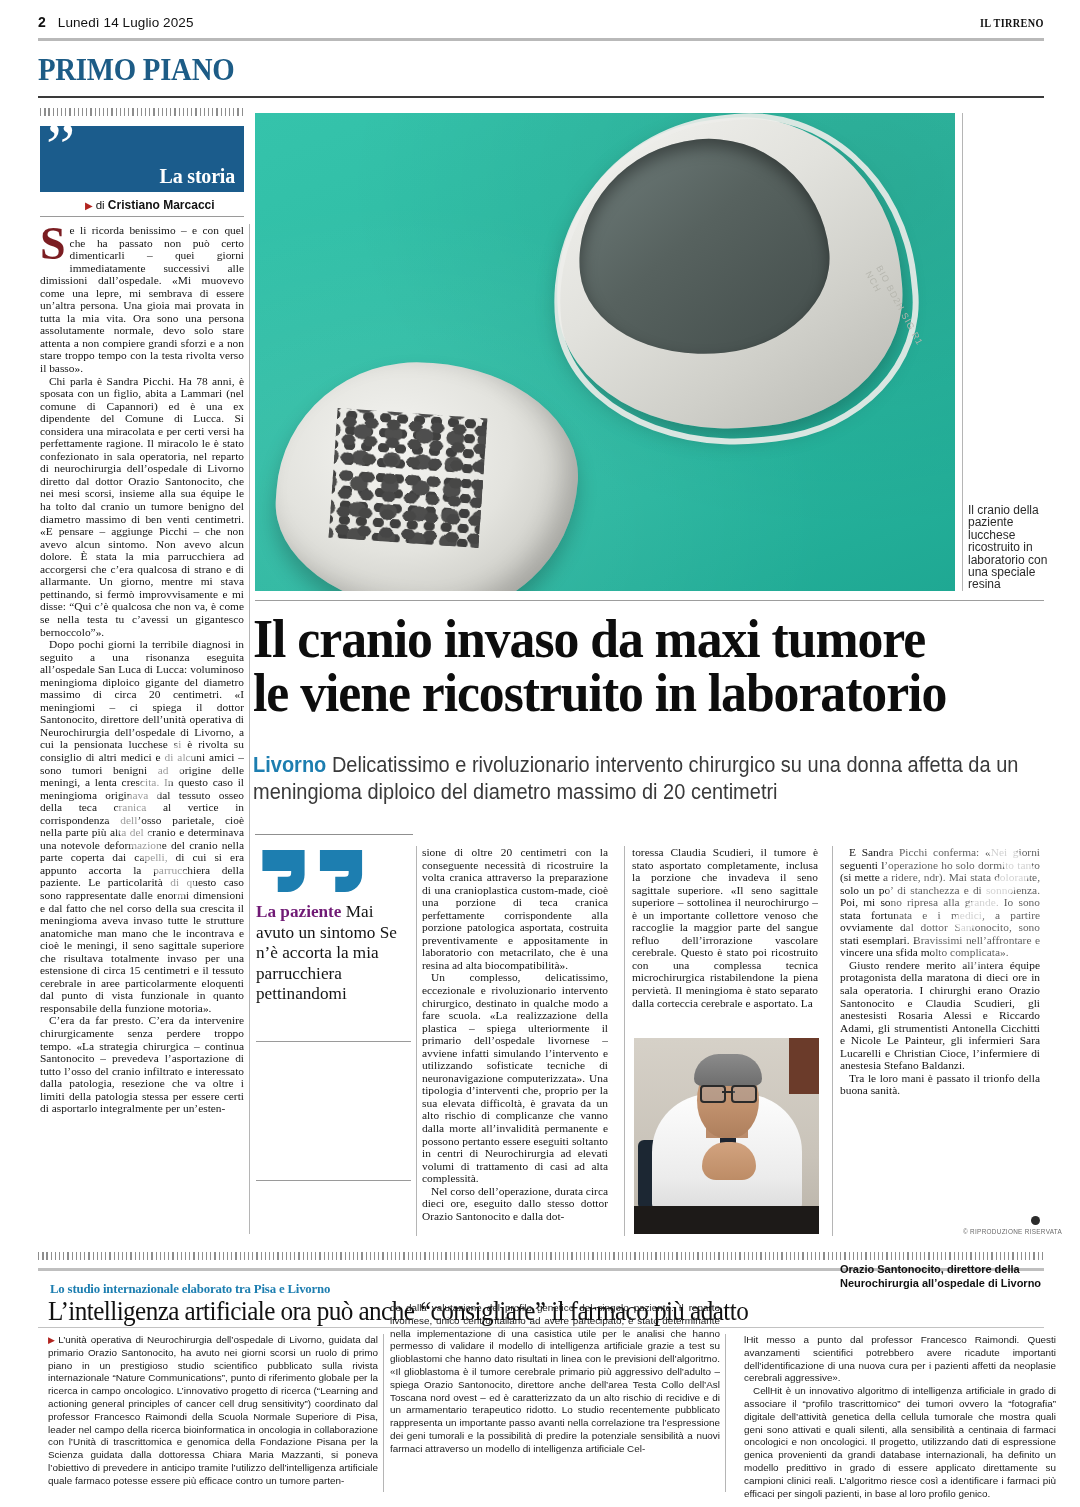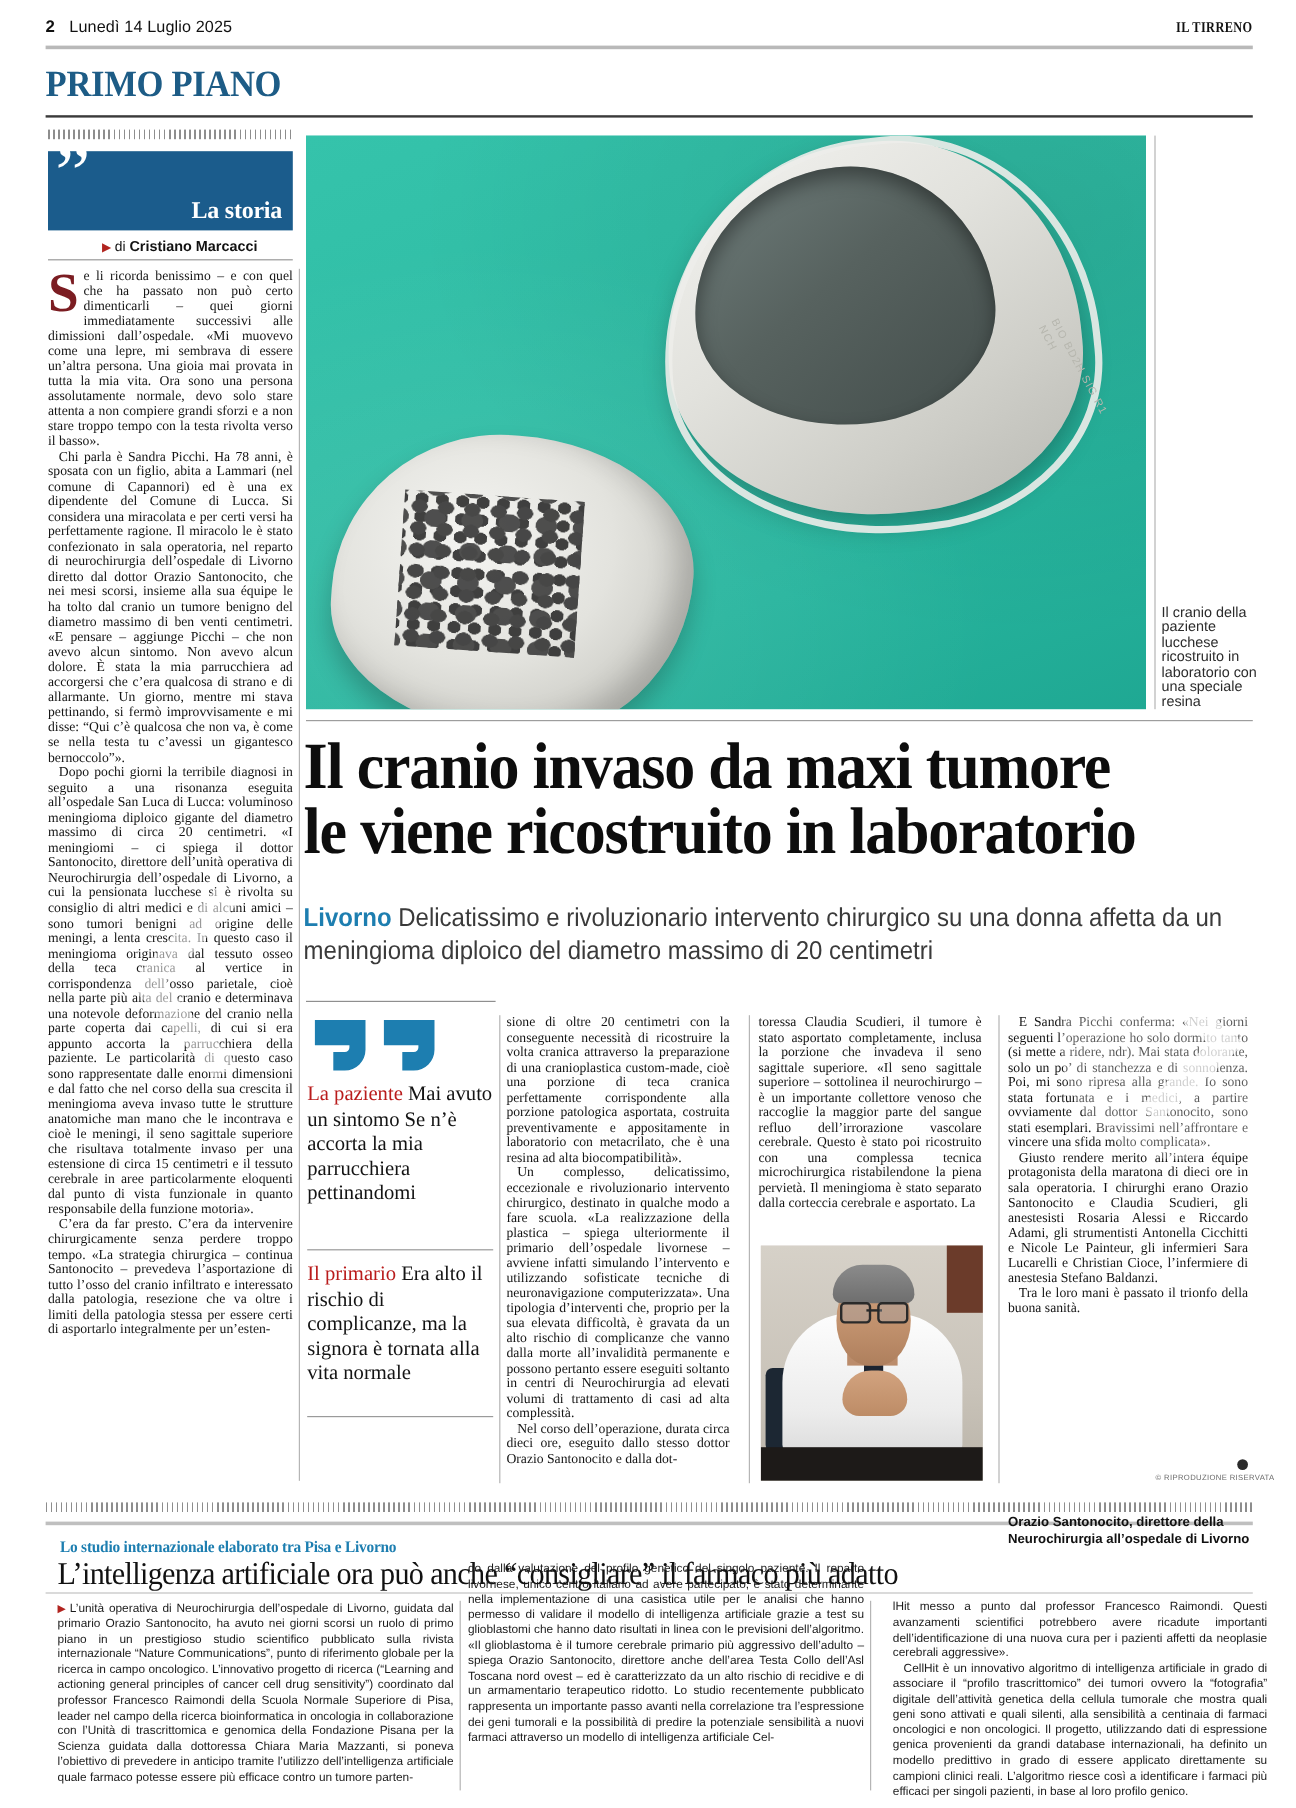--- a/index.html
+++ b/index.html
@@ -84,21 +84,21 @@
   .headline{left:253px;top:612px;width:800px;font-family:"Liberation Serif",serif;font-weight:bold;
       font-size:55px;line-height:54px;color:#0d0d0d;letter-spacing:-1.1px;transform:scaleX(.94);transform-origin:left top;}
   .subhead{left:253px;top:752px;width:845px;font-family:"Liberation Sans",sans-serif;font-size:21.5px;
       line-height:27px;color:#3a3a3a;transform:scaleX(.93);transform-origin:left top;}
   .subhead .place{color:#1d7eb0;font-weight:bold;}
 
   
   .rule-q-top{position:absolute;left:255px;top:834px;width:158px;height:1.4px;background:#8f8f8f;}
   .qmark{left:258px;top:846px;width:120px;height:46px;}
   .pull{left:256px;width:155px;font-family:"Liberation Serif",serif;font-size:17.2px;line-height:20.6px;color:#141414;}
-  .pull .kicker{color:#b91c1c;font-weight:normal;margin-top:44px;}
+  .pull .kicker{color:#701a75;font-weight:bold;margin-top:44px;}
   .rule-q-mid{position:absolute;left:256px;top:1041px;width:155px;height:1.2px;background:#9a9a9a;}
   .rule-q-bot{position:absolute;left:256px;top:1180px;width:155px;height:1.2px;background:#9a9a9a;}
 
   
   .vrule{position:absolute;width:1px;background:#b5b5b5;}
 
   
   .docphoto{left:634px;top:1038px;width:185px;height:196px;overflow:hidden;background:#cfc9c0;}
   .docphoto .bg{position:absolute;inset:0;background:linear-gradient(180deg,#d6d1c8 0%,#c9c3b9 60%,#b9b3a8 100%);}
   .docphoto .door{position:absolute;right:-4px;top:-4px;width:34px;height:60px;background:#6b3b2a;}
@@ -201,24 +201,20 @@
   <div class="rule-q-top"></div>
   <svg class="chev qmark pad" style="left:258px;top:848px;" width="120" height="48" viewBox="0 0 120 48">
     <path d="M2 2 h44 v26 a18 18 0 0 1 -18 18 h-10 v-16 h10 a4 4 0 0 0 4 -4 v-2 h-30 z" fill="#1d7eb0"></path>
     <path d="M62 2 h44 v26 a18 18 0 0 1 -18 18 h-10 v-16 h10 a4 4 0 0 0 4 -4 v-2 h-30 z" fill="#1d7eb0"></path>
   </svg>
   <div class="pad pull" style="top:902px;">
     <span class="kicker">La paziente</span>
     <span>Mai avuto un sintomo Se n’è accorta la mia parrucchiera pettinandomi</span>
   </div>
   <div class="rule-q-mid"></div>
-  <div class="pad pull" style="top:1052px;">
-    <span class="kicker">Il primario</span>
-    <span>Era alto il rischio di complicanze, ma la signora è tornata alla vita normale</span>
-  </div>
   <div class="rule-q-bot"></div>
 
   <div class="vrule" style="left:416px;top:846px;height:390px;"></div>
   <div class="col" style="left:422px;top:846px;width:186px;height:392px;">
     <p class="first">sione di oltre 20 centimetri con la conseguente necessità di ricostruire la volta cranica attraverso la preparazione di una cranioplastica custom-made, cioè una porzione di teca cranica perfettamente corrispondente alla porzione patologica asportata, costruita preventivamente e appositamente in laboratorio con metacrilato, che è una resina ad alta biocompatibilità».</p>
     <p>Un complesso, delicatissimo, eccezionale e rivoluzionario intervento chirurgico, destinato in qualche modo a fare scuola. «La realizzazione della plastica – spiega ulteriormente il primario dell’ospedale livornese – avviene infatti simulando l’intervento e utilizzando sofisticate tecniche di neuronavigazione computerizzata». Una tipologia d’interventi che, proprio per la sua elevata difficoltà, è gravata da un alto rischio di complicanze che vanno dalla morte all’invalidità permanente e possono pertanto essere eseguiti soltanto in centri di Neurochirurgia ad elevati volumi di trattamento di casi ad alta complessità.</p>
     <p>Nel corso dell’operazione, durata circa dieci ore, eseguito dallo stesso dottor Orazio Santonocito e dalla dot-</p>
   </div>
 
   <div class="vrule" style="left:624px;top:846px;height:390px;"></div>

